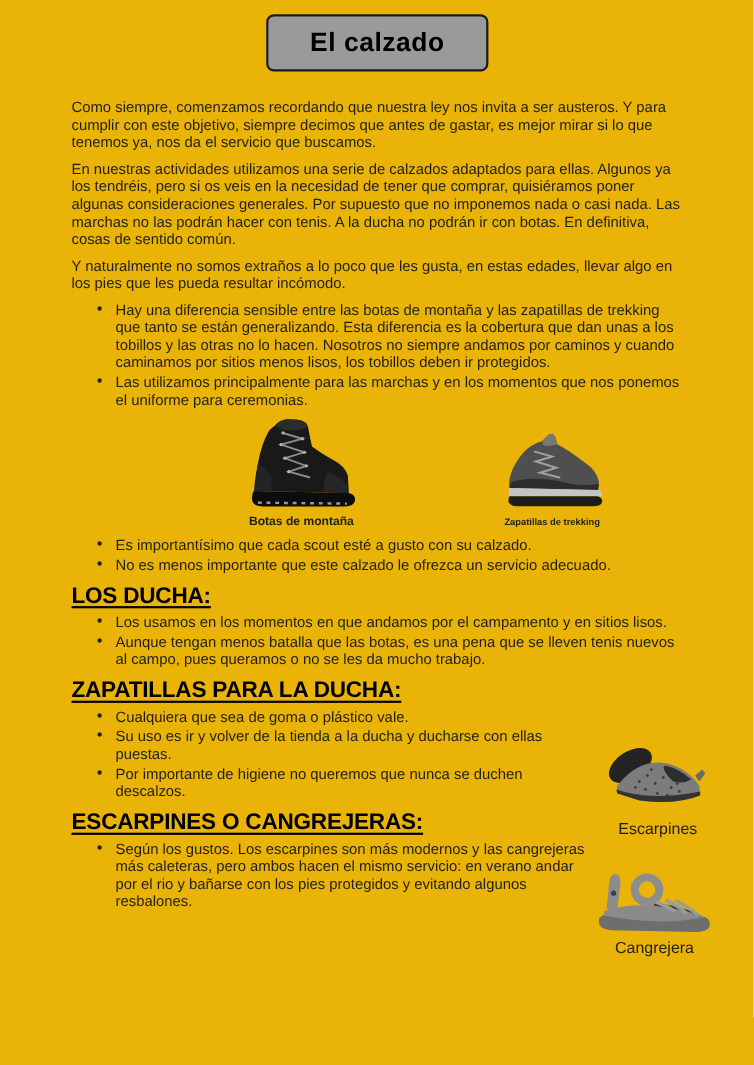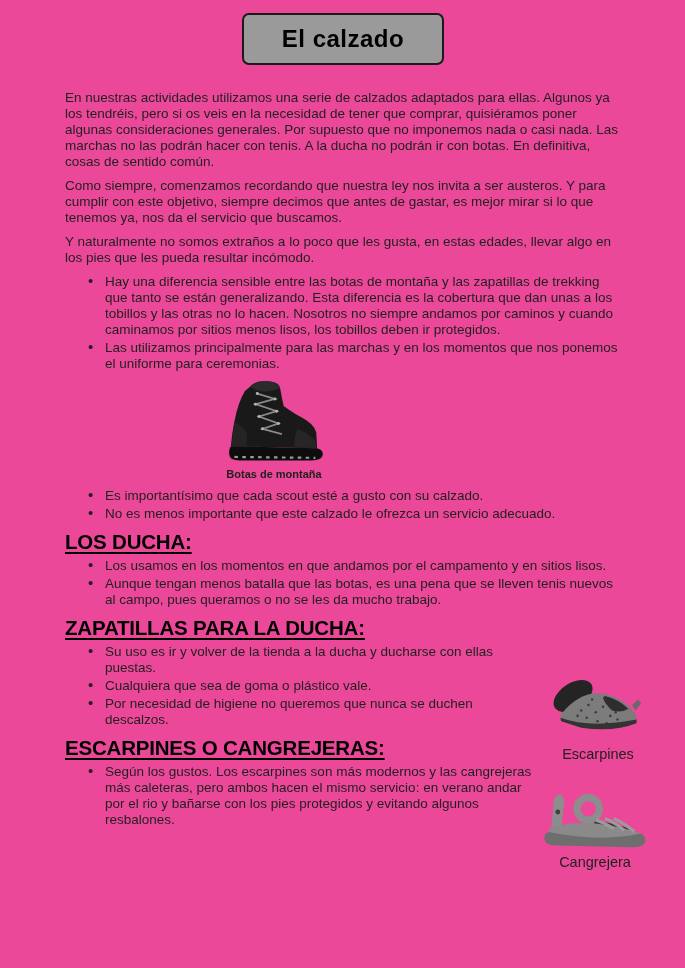--- a/index.html
+++ b/index.html
@@ -1,18 +1,18 @@
 <!DOCTYPE html>
 <html><head>
 <meta charset="utf-8">
 <style>
   html,body { margin:0; padding:0; background:#e8e8e8; }
   .page {
     position:relative; width:685px; height:968px; margin:0 auto;
-    background:#ec4899; overflow:hidden;
+    background:#eab308; overflow:hidden;
     font-family:"Liberation Sans", sans-serif;
     color:#1f1f1f;
   }
   
   .title-box {
     position:absolute; left:242px; top:13px; width:198px; height:48px;
     background:#9a9a9a; border:2.5px solid #1a1a1a; border-radius:7px;
     display:flex; align-items:center; justify-content:center;
   }
   .title-box span { font-size:24px; font-weight:bold; color:#000; letter-spacing:0.5px; }
@@ -52,22 +52,22 @@
 <body>
 
 <div class="page">
 
   <div class="title-box">
     <span>El calzado</span>
   </div>
 
   <div class="content">
 
+    <p>Como siempre, comenzamos recordando que nuestra ley nos invita a ser austeros. Y para cumplir con este objetivo, siempre decimos que antes de gastar, es mejor mirar si lo que tenemos ya, nos da el servicio que buscamos.</p>
     <p>En nuestras actividades utilizamos una serie de calzados adaptados para ellas. Algunos ya los tendréis, pero si os veis en la necesidad de tener que comprar, quisiéramos poner algunas consideraciones generales. Por supuesto que no imponemos nada o casi nada. Las marchas no las podrán hacer con tenis. A la ducha no podrán ir con botas. En definitiva, cosas de sentido común.</p>
-    <p>Como siempre, comenzamos recordando que nuestra ley nos invita a ser austeros. Y para cumplir con este objetivo, siempre decimos que antes de gastar, es mejor mirar si lo que tenemos ya, nos da el servicio que buscamos.</p>
     <p>Y naturalmente no somos extraños a lo poco que les gusta, en estas edades, llevar algo en los pies que les pueda resultar incómodo.</p>
 
     <ul class="bullets">
       <li>Hay una diferencia sensible entre las botas de montaña y las zapatillas de trekking que tanto se están generalizando. Esta diferencia es la cobertura que dan unas a los tobillos y las otras no lo hacen. Nosotros no siempre andamos por caminos y cuando caminamos por sitios menos lisos, los tobillos deben ir protegidos.</li>
       <li>Las utilizamos principalmente para las marchas y en los momentos que nos ponemos el uniforme para ceremonias.</li>
     </ul>
 
     <div class="boots-row">
       <figure class="fig-boot">
         <svg width="122" height="88" viewBox="0 0 122 100">
@@ -83,38 +83,49 @@
               <circle cx="48" cy="60" r="1.7"></circle>
             <circle cx="62" cy="26" r="1.7"></circle>
               <circle cx="64" cy="40" r="1.7"></circle>
               <circle cx="66" cy="54" r="1.7"></circle>
           </g>
           <path d="M12 80 L110 82 Q118 84 116 91 Q114 96 104 96 L22 96 Q10 96 10 88 Q10 82 12 80 Z" fill="#0d0d0d"></path>
           <line x1="16" y1="92" x2="108" y2="93" stroke="#9a9a9a" stroke-width="2.5" stroke-dasharray="4 5"></line>
         </svg>
         <figcaption class="cap-lg">Botas de montaña</figcaption>
       </figure>
+      <figure class="fig-trek">
+        <svg width="98" height="74" viewBox="0 0 100 80">
+          <path d="M14 34 Q24 16 40 12 L46 6 Q51 3 53 8 L55 15 Q68 22 82 33 Q94 41 96 52 L95 60 L8 58 Q6 48 14 34 Z" fill="#4f4f4f"></path>
+          <path d="M40 12 L46 6 Q51 3 53 8 L55 15 Q47 18 41 16 Z" fill="#777777"></path>
+          <path d="M10 52 Q32 46 60 52 Q82 57 96 54 L95 60 L8 58 Z" fill="#2d2d2d"></path>
+          <polyline points="32,22 50,27 34,32 54,38 38,43 58,48" fill="none" stroke="#a0a0a0" stroke-width="2"></polyline>
+          <path d="M8 58 L95 60 Q100 61 99 66 L8 66 Q6 62 8 58 Z" fill="#c4c4c4"></path>
+          <path d="M8 66 L94 66 Q100 67 99 72 Q98 76 90 76 L16 76 Q8 76 7 71 Q7 67 8 66 Z" fill="#1c1c1c"></path>
+        </svg>
+        <figcaption class="cap-sm">Zapatillas de trekking</figcaption>
+      </figure>
     </div>
 
     <ul class="bullets">
       <li>Es importantísimo que cada scout esté a gusto con su calzado.</li>
       <li>No es menos importante que este calzado le ofrezca un servicio adecuado.</li>
     </ul>
 
     <h2>LOS DUCHA:</h2>
     <ul class="bullets">
       <li>Los usamos en los momentos en que andamos por el campamento y en sitios lisos.</li>
       <li>Aunque tengan menos batalla que las botas, es una pena que se lleven tenis nuevos al campo, pues queramos o no se les da mucho trabajo.</li>
     </ul>
 
     <h2>ZAPATILLAS PARA LA DUCHA:</h2>
     <ul class="bullets constrained">
+      <li>Cualquiera que sea de goma o plástico vale.</li>
       <li>Su uso es ir y volver de la tienda a la ducha y ducharse con ellas puestas.</li>
-      <li>Cualquiera que sea de goma o plástico vale.</li>
-      <li>Por necesidad de higiene no queremos que nunca se duchen descalzos.</li>
+      <li>Por importante de higiene no queremos que nunca se duchen descalzos.</li>
     </ul>
 
     <h2>ESCARPINES O CANGREJERAS:</h2>
     <ul class="bullets constrained">
       <li>Según los gustos. Los escarpines son más modernos y las cangrejeras más caleteras, pero ambos hacen el mismo servicio: en verano andar por el rio y bañarse con los pies protegidos y evitando algunos resbalones.</li>
     </ul>
 
   </div>
 
   <figure class="fig-escarpines">

